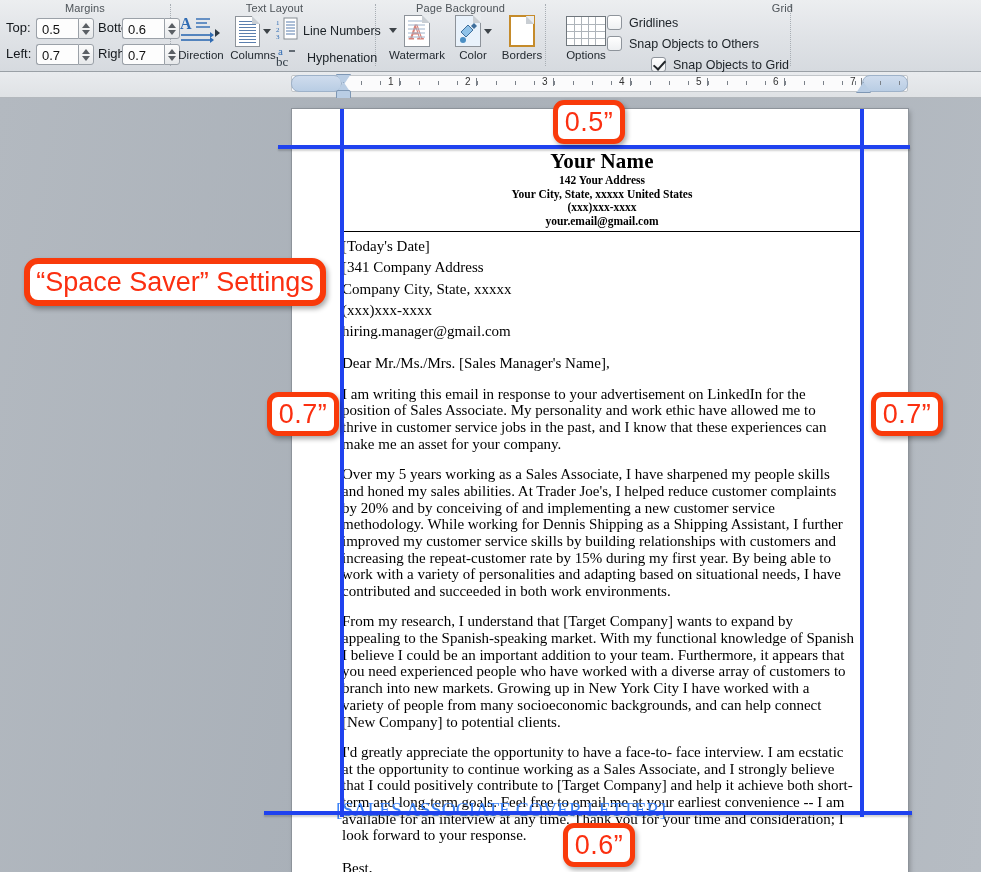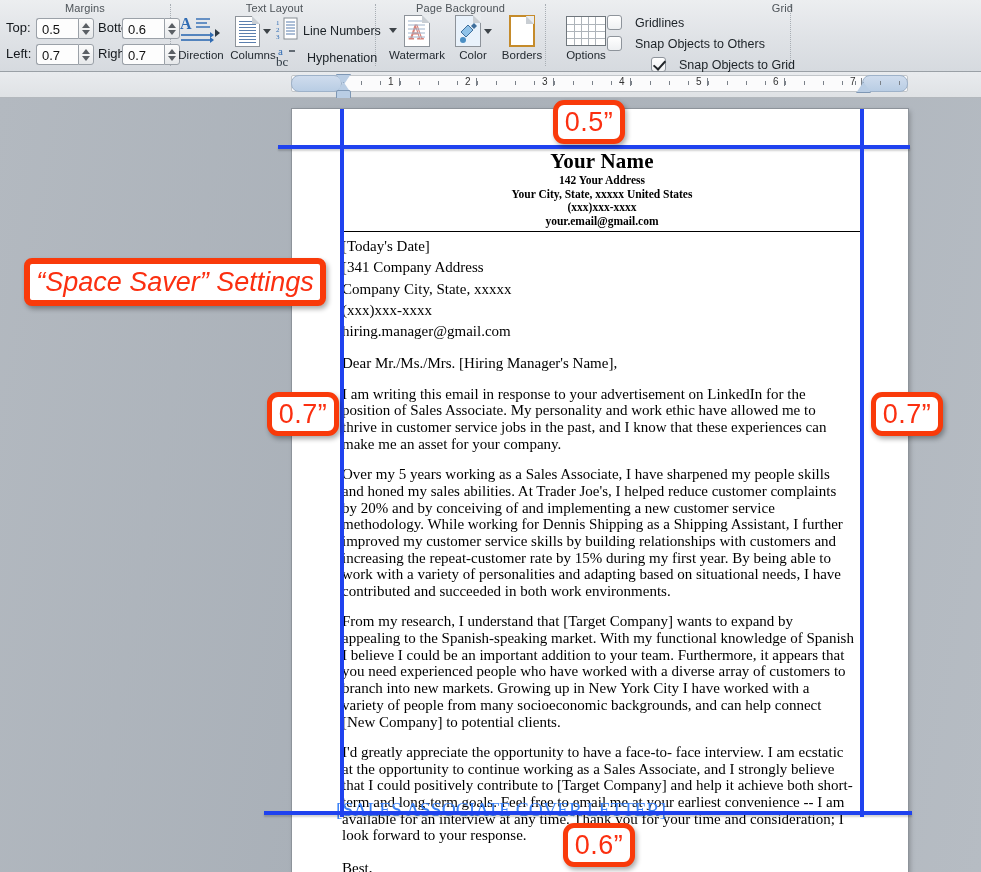--- a/index.html
+++ b/index.html
@@ -145,21 +145,21 @@
   }
   .cbx.on:after {
     content: "";
     position: absolute;
     left: 4px; top: 0px;
     width: 5px; height: 10px;
     border: solid #22262a;
     border-width: 0 2px 2px 0;
     transform: rotate(42deg);
   }
-  .cbx-row { position: absolute; font-size: 12.5px; color:#1b2126; display:flex; align-items:center; gap:13px; white-space: nowrap;}
+  .cbx-row { position: absolute; font-size: 12.5px; color:#1b2126; display:flex; align-items:center; gap:7px; white-space: nowrap;}
 
   .grid-ico {
     width: 40px; height: 30px;
     border: 1px solid #6f767c;
     background: #fff;
     position: relative;
     box-sizing: border-box;
   }
   .grid-ico i { position:absolute; background:#aeb4ba; }
 
@@ -273,21 +273,21 @@
     color: #fb2f10;
     display: flex;
     align-items: center;
     justify-content: center;
     box-shadow: 2px 3px 5px rgba(0,0,0,.33);
     box-sizing: border-box;
     font-family: "Liberation Sans", sans-serif;
     white-space: nowrap;
   }
   .callout.num { font-size: 27px; letter-spacing: .5px; }
-  .callout.lbl { font-size: 27px; border-width: 6px; border-radius: 8px; font-style: italic; }
+  .callout.lbl { font-size: 27px; border-width: 6px; border-radius: 14px; }
 </style>
 </head>
 <body>
 
 <div id="ribbon">
 
   <div class="grp-title" style="left:0; width:170px;">Margins</div>
   <div class="grp-title" style="left:172px; width:205px;">Text Layout</div>
   <div class="grp-title" style="left:378px; width:165px;">Page Background</div>
   <div class="grp-title" style="left:548px; width:245px;text-align:right;">Grid</div>
@@ -548,21 +548,21 @@
     </div>
 
     <div class="letter-body">
       <div class="addr">
         <div>[Today's Date]</div>
         <div>[341 Company Address</div>
         <div>Company City, State, xxxxx</div>
         <div>(xxx)xxx-xxxx</div>
         <div>hiring.manager@gmail.com</div>
       </div>
-      <p>Dear Mr./Ms./Mrs. [Hiring Manager's Name],</p>
+      <p>Dear Mr./Ms./Mrs. [Sales Manager's Name],</p>
       <p>I am writing this email in response to your advertisement on LinkedIn for the position of Sales Associate. My personality and work ethic have allowed me to thrive in customer service jobs in the past, and I know that these experiences can make me an asset for your company.</p>
       <p>Over my 5 years working as a Sales Associate, I have sharpened my people skills and honed my sales abilities. At Trader Joe's, I helped reduce customer complaints by 20% and by conceiving of and implementing a new customer service methodology. While working for Dennis Shipping as a Shipping Assistant, I further improved my customer service skills by building relationships with customers and increasing the repeat-customer rate by 15% during my first year. By being able to work with a variety of personalities and adapting based on situational needs, I have contributed and succeeded in both work environments.</p>
       <p>From my research, I understand that [Target Company] wants to expand by appealing to the Spanish-speaking market. With my functional knowledge of Spanish I believe I could be an important addition to your team. Furthermore, it appears that you need experienced people who have worked with a diverse array of customers to branch into new markets. Growing up in New York City I have worked with a variety of people from many socioeconomic backgrounds, and can help connect [New Company] to potential clients.</p>
       <p>I'd greatly appreciate the opportunity to have a face-to- face interview. I am ecstatic at the opportunity to continue working as a Sales Associate, and I strongly believe that I could positively contribute to [Target Company] and help it achieve both short-term and long-term goals. Feel free to email me at your earliest convenience -- I am available for an interview at any time. Thank you for your time and consideration; I look forward to your response.</p>
       <div class="sign">
         <div>Best,</div>
         <div>[Your Name]</div>
       </div>
     </div>
 

